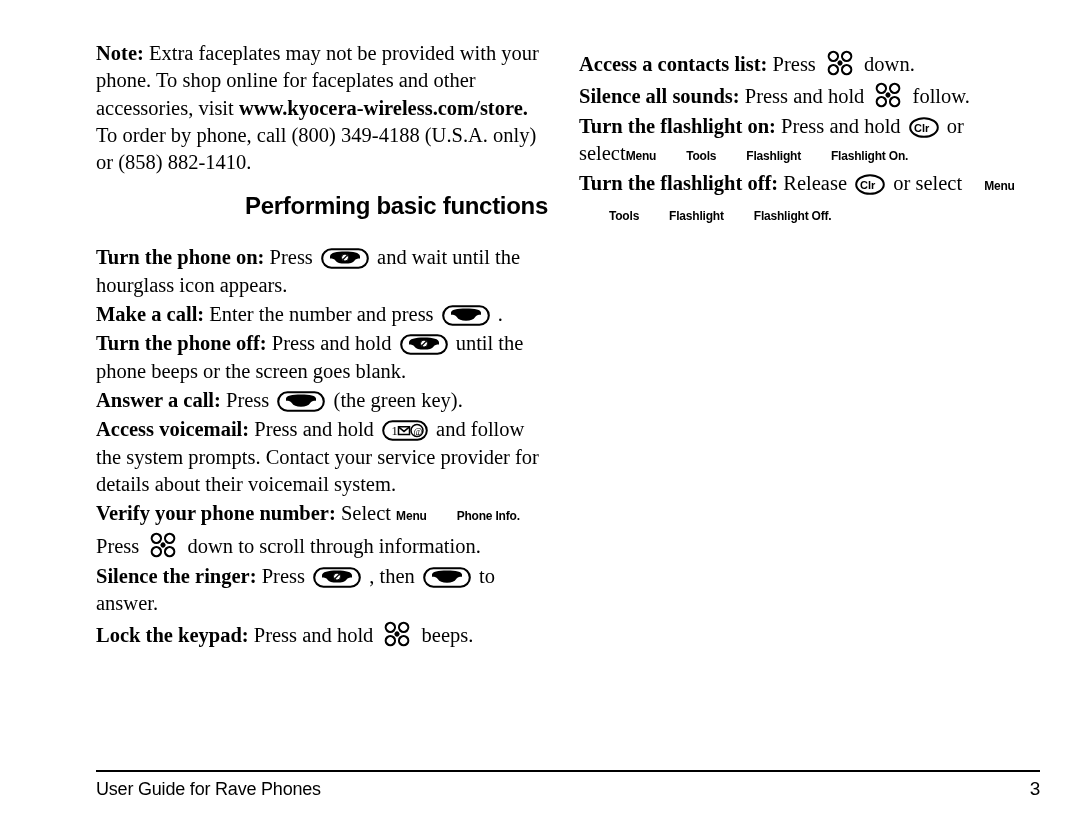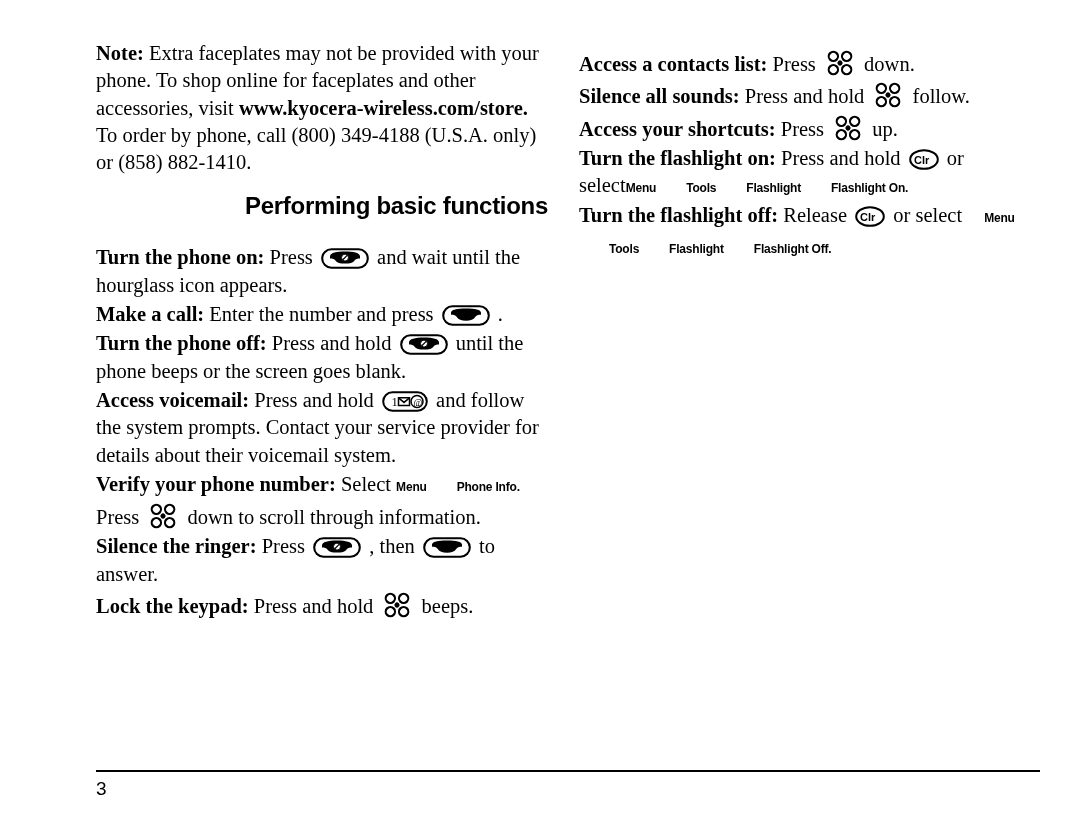--- a/index.html
+++ b/index.html
@@ -134,20 +134,26 @@
         <svg width="48" height="21" viewBox="0 0 48 21">
           <rect x="1.2" y="1.2" width="45.6" height="18.6" rx="9.3" ry="9.3" fill="#fff" stroke="#000" stroke-width="2.1"></rect>
           <path d="M9 8.6 C9 5.0 15 3.6 24 3.6 C33 3.6 39 5.0 39 8.6 L39 10.6 C36.5 10.6 34.6 11.0 33.6 12.4 C32.0 14.6 29.0 15.6 24 15.6 C19.0 15.6 16.0 14.6 14.4 12.4 C13.4 11.0 11.5 10.6 9 10.6 Z" fill="#000"></path>
           <circle cx="24" cy="9.6" r="3.5" fill="#fff"></circle>
           <circle cx="24" cy="9.6" r="3.5" fill="none" stroke="#000" stroke-width="1"></circle>
           <line x1="21.6" y1="12.0" x2="26.4" y2="7.2" stroke="#000" stroke-width="1.2"></line>
         </svg>
       </span><span> until the phone beeps or the screen goes blank.</span></p>
 
 
+    <p class="para"><span class="lead">Answer a call:</span><span> Press </span><span class="key">
+        <svg width="48" height="21" viewBox="0 0 48 21">
+          <rect x="1.2" y="1.2" width="45.6" height="18.6" rx="9.3" ry="9.3" fill="#fff" stroke="#000" stroke-width="2.1"></rect>
+          <path d="M9 7.6 C9 4.6 15 3.4 24 3.4 C33 3.4 39 4.6 39 7.6 L39 9.8 C36.0 9.8 34.2 10.4 33.2 12.0 C31.6 14.6 28.6 15.8 24 15.8 C19.4 15.8 16.4 14.6 14.8 12.0 C13.8 10.4 12.0 9.8 9 9.8 Z" fill="#000"></path>
+        </svg>
+      </span><span> (the green key).</span></p>
 
     <p class="para"><span class="lead">Access voicemail:</span><span> Press and hold </span><span class="key">
         <svg width="46" height="21" viewBox="0 0 46 21">
           <rect x="1.2" y="1.2" width="43.6" height="18.6" rx="9.3" ry="9.3" fill="#fff" stroke="#000" stroke-width="2"></rect>
           <text x="9.5" y="15.2" font-family="Liberation Serif, serif" font-size="12.5" fill="#000">1</text>
           <g>
             <path d="M16.5 6.8 L27.5 6.8 L27.5 14.6 L16.5 14.6 Z" fill="#fff" stroke="#000" stroke-width="1.5"></path>
             <path d="M16.5 6.8 L22.0 11.4 L27.5 6.8" fill="none" stroke="#000" stroke-width="1.5"></path>
           </g>
           <circle cx="35" cy="10.5" r="6" fill="none" stroke="#000" stroke-width="1.5"></circle>
@@ -215,48 +221,38 @@
           <g transform="rotate(45 15 15)">
             <circle cx="15" cy="5.6" r="4.6" fill="#fff" stroke="#000" stroke-width="2.2"></circle>
             <circle cx="15" cy="24.4" r="4.6" fill="#fff" stroke="#000" stroke-width="2.2"></circle>
             <circle cx="5.6" cy="15" r="4.6" fill="#fff" stroke="#000" stroke-width="2.2"></circle>
             <circle cx="24.4" cy="15" r="4.6" fill="#fff" stroke="#000" stroke-width="2.2"></circle>
             <circle cx="15" cy="15" r="2.6" fill="#000"></circle>
           </g>
         </svg>
       </span><span> follow.</span></p>
 
-    <p class="para"><span class="lead">Access your shortcuts:</span><span> Press </span><span class="key nav-key">
-        <svg width="30" height="30" viewBox="0 0 30 30">
-          <g transform="rotate(45 15 15)">
-            <circle cx="15" cy="5.6" r="4.6" fill="#fff" stroke="#000" stroke-width="2.2"></circle>
-            <circle cx="15" cy="24.4" r="4.6" fill="#fff" stroke="#000" stroke-width="2.2"></circle>
-            <circle cx="5.6" cy="15" r="4.6" fill="#fff" stroke="#000" stroke-width="2.2"></circle>
-            <circle cx="24.4" cy="15" r="4.6" fill="#fff" stroke="#000" stroke-width="2.2"></circle>
-            <circle cx="15" cy="15" r="2.6" fill="#000"></circle>
-          </g>
-        </svg>
-      </span><span> up.</span></p>
 
     <p class="para tight"><span class="lead">Turn the flashlight on:</span><span> Press and hold </span><span class="key">
         <svg width="30" height="21" viewBox="0 0 30 21">
           <ellipse cx="15" cy="10.5" rx="13.8" ry="9.3" fill="#fff" stroke="#000" stroke-width="2"></ellipse>
           <text x="5.0" y="14.6" font-family="Liberation Sans, sans-serif" font-weight="bold" font-size="11" fill="#000">Clr</text>
         </svg>
       </span><span> or select</span><span class="menu-name">Menu</span><span class="path-gap"></span><span class="menu-name">Tools</span><span class="path-gap"></span><span class="menu-name">Flashlight</span><span class="path-gap"></span><span class="menu-name">Flashlight On.</span></p>
 
     <p class="para tight"><span class="lead">Turn the flashlight off:</span><span> Release </span><span class="key">
         <svg width="30" height="21" viewBox="0 0 30 21">
           <ellipse cx="15" cy="10.5" rx="13.8" ry="9.3" fill="#fff" stroke="#000" stroke-width="2"></ellipse>
           <text x="5.0" y="14.6" font-family="Liberation Sans, sans-serif" font-weight="bold" font-size="11" fill="#000">Clr</text>
         </svg>
       </span><span> or select</span><span class="path-gap narrow"></span><span class="menu-name">Menu</span><span class="path-gap"></span><span class="menu-name">Tools</span><span class="path-gap"></span><span class="menu-name">Flashlight</span><span class="path-gap"></span><span class="menu-name">Flashlight Off.</span></p>
 
   </div>
 
   <div class="footer">
     <hr class="footer-rule">
     <div class="footer-row">
+      <span class="footer-title">User Guide for Rave Phones</span>
       <span class="page-number">3</span>
     </div>
   </div>
 
 </div>
 
 </body></html>

